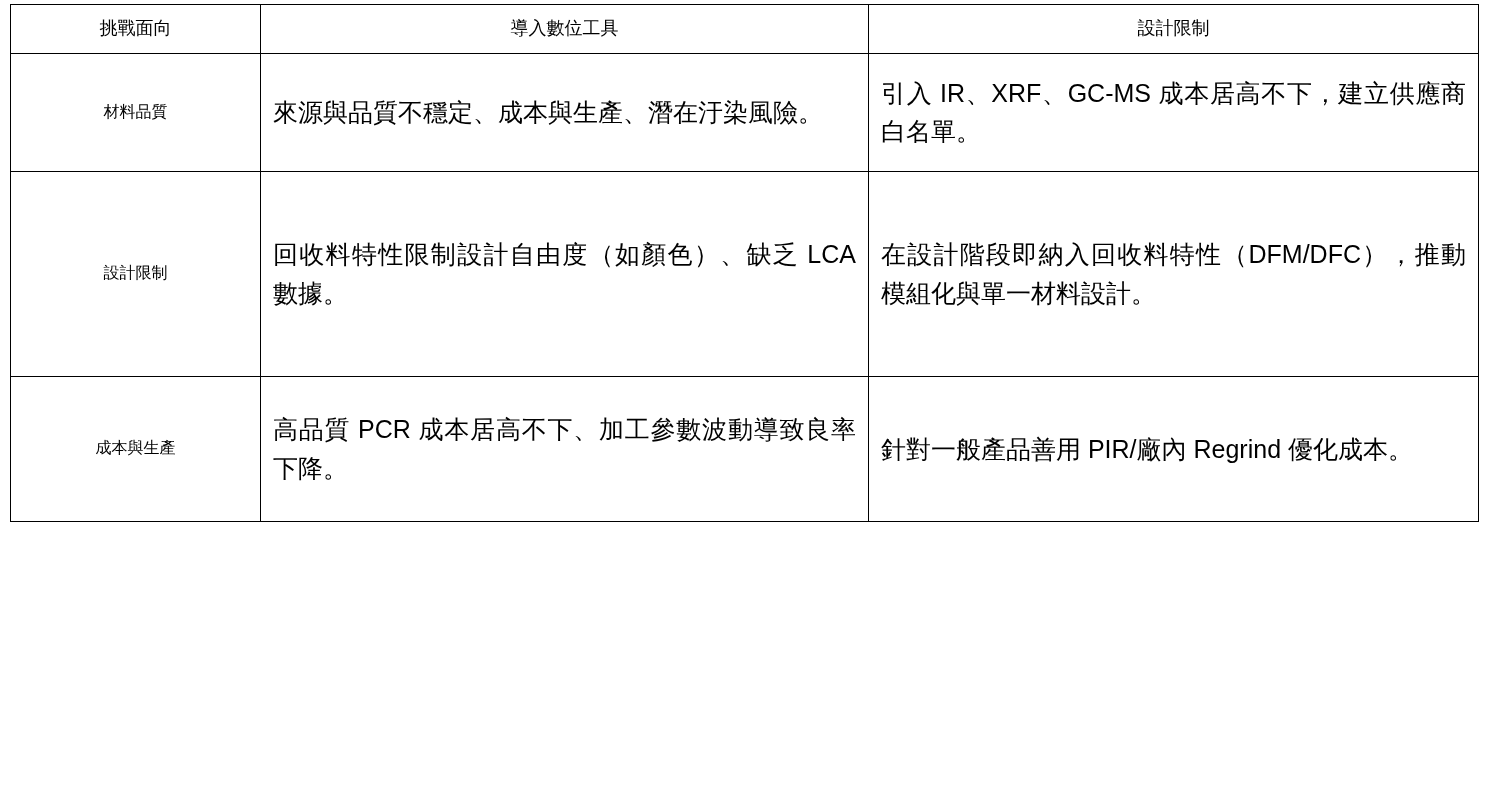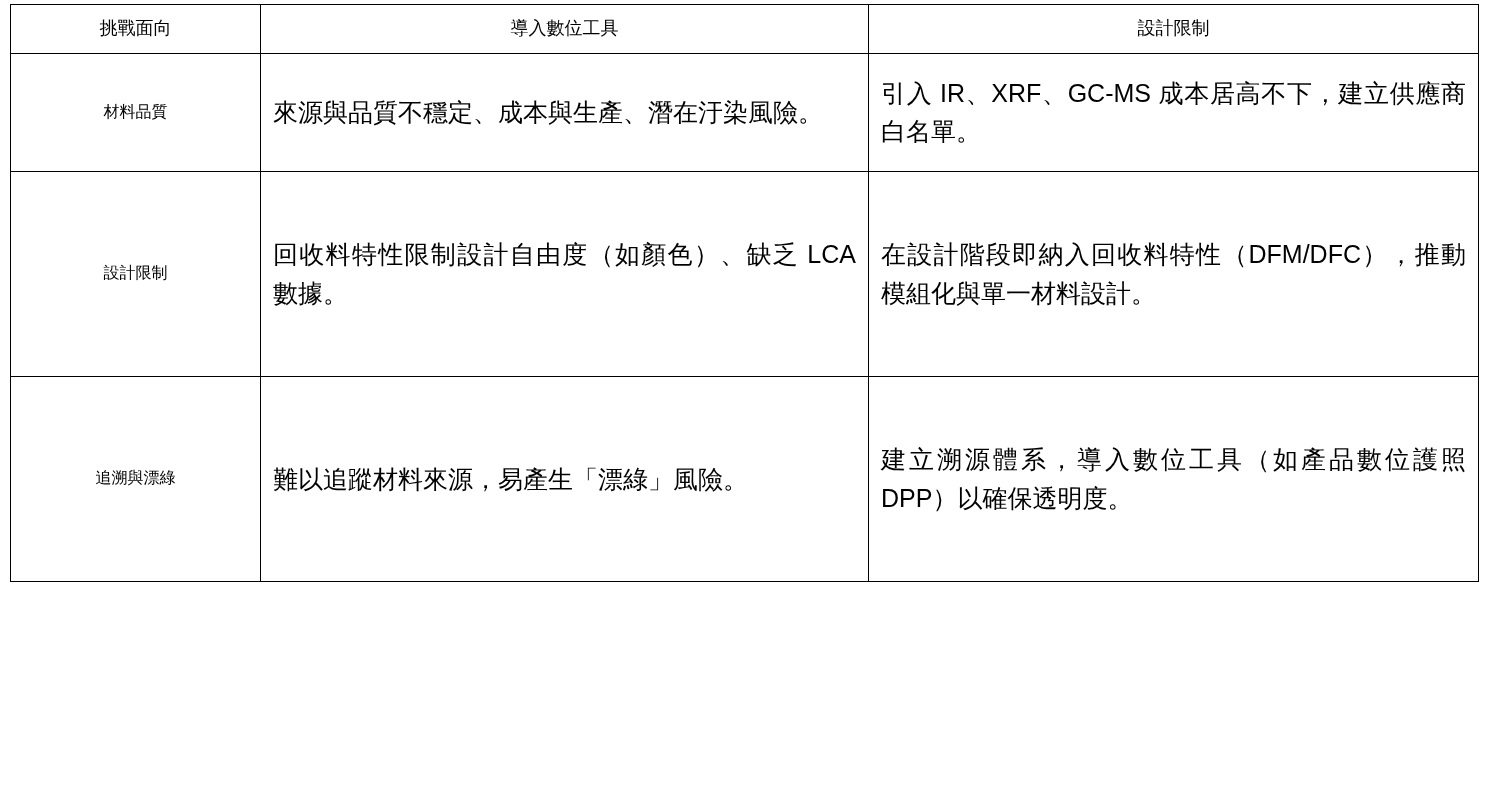--- a/index.html
+++ b/index.html
@@ -87,20 +87,20 @@
       <tr class="row-mat">
         <td class="axis-cell">材料品質</td>
         <td class="body-cell">來源與品質不穩定、成本與生產、潛在汙染風險。</td>
         <td class="body-cell">引入 IR、XRF、GC-MS 成本居高不下，建立供應商白名單。</td>
       </tr>
       <tr class="row-design">
         <td class="axis-cell">設計限制</td>
         <td class="body-cell">回收料特性限制設計自由度（如顏色）、缺乏 LCA 數據。</td>
         <td class="body-cell">在設計階段即納入回收料特性（DFM/DFC），推動模組化與單一材料設計。</td>
       </tr>
-      <tr class="row-trace">
-        <td class="axis-cell">追溯與漂綠</td>
-        <td class="body-cell tight">難以追蹤材料來源，易產生「漂綠」風險。</td>
-        <td class="body-cell">建立溯源體系，導入數位工具（如產品數位護照 DPP）以確保透明度。</td>
+      <tr class="row-cost">
+        <td class="axis-cell">成本與生產</td>
+        <td class="body-cell">高品質 PCR 成本居高不下、加工參數波動導致良率下降。</td>
+        <td class="body-cell">針對一般產品善用 PIR/廠內 Regrind 優化成本。</td>
       </tr>
     </tbody>
   </table>
 </div>
 
 </body></html>

